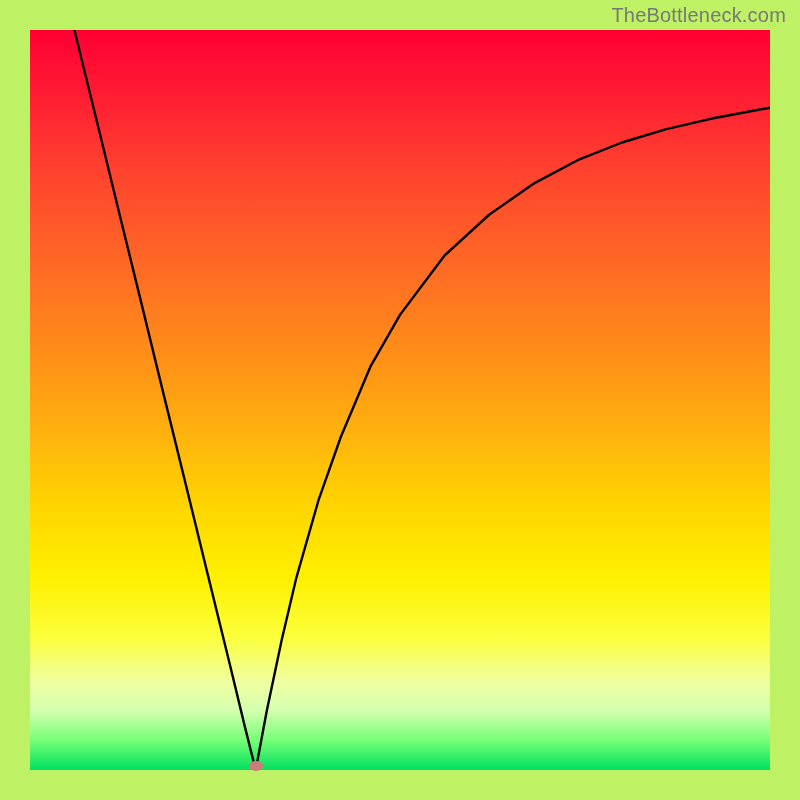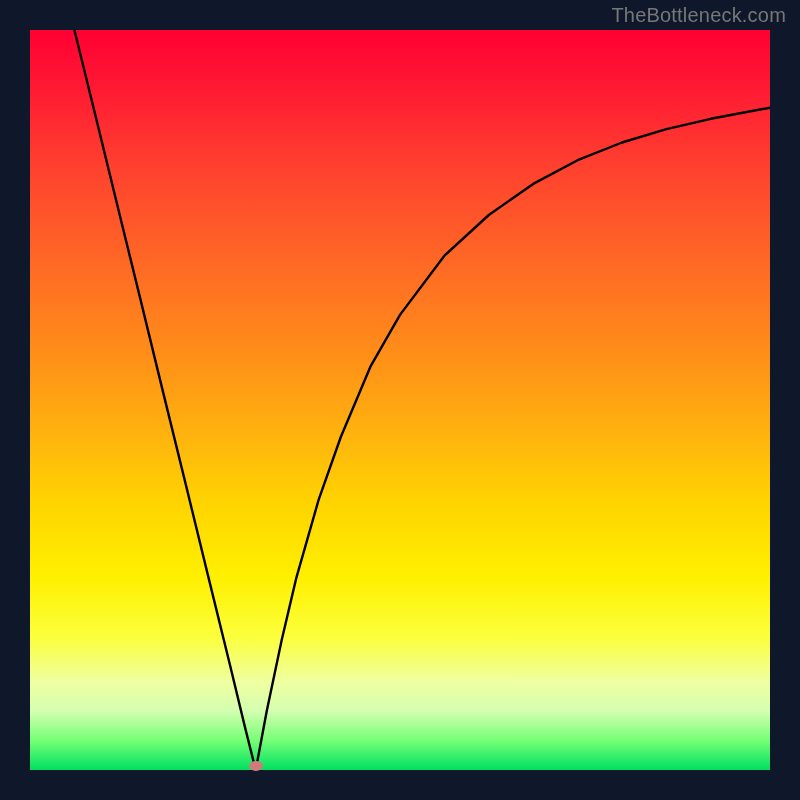--- a/index.html
+++ b/index.html
@@ -8,21 +8,21 @@
     width: 800px;
     height: 800px;
     background: #000;
     font-family: Arial, Helvetica, sans-serif;
     overflow: hidden;
   }
   .frame {
     position: relative;
     width: 800px;
     height: 800px;
-    background: #0f172a;
+    background: #bef264;
   }
   .plot-area {
     position: absolute;
     left: 30px;
     top: 30px;
     width: 740px;
     height: 740px;
     
     background: linear-gradient(
       to bottom,

